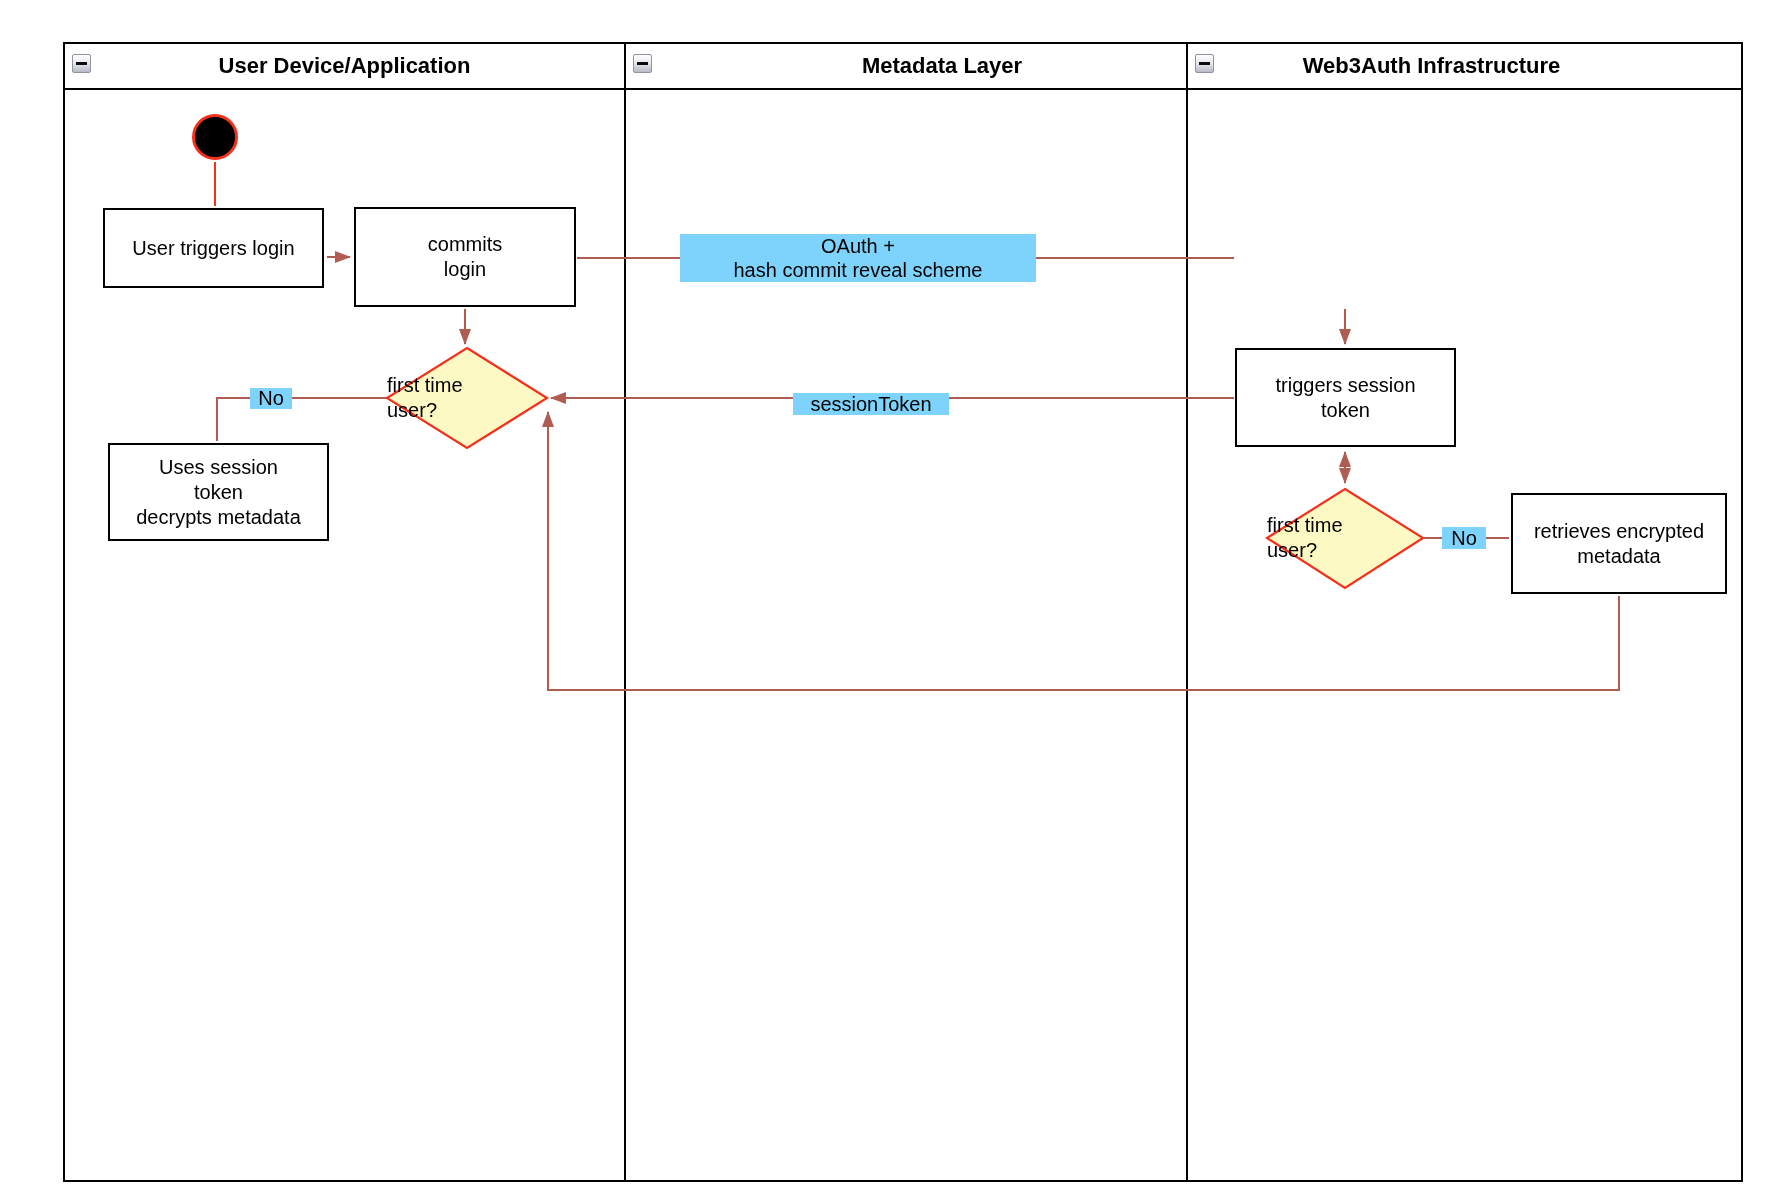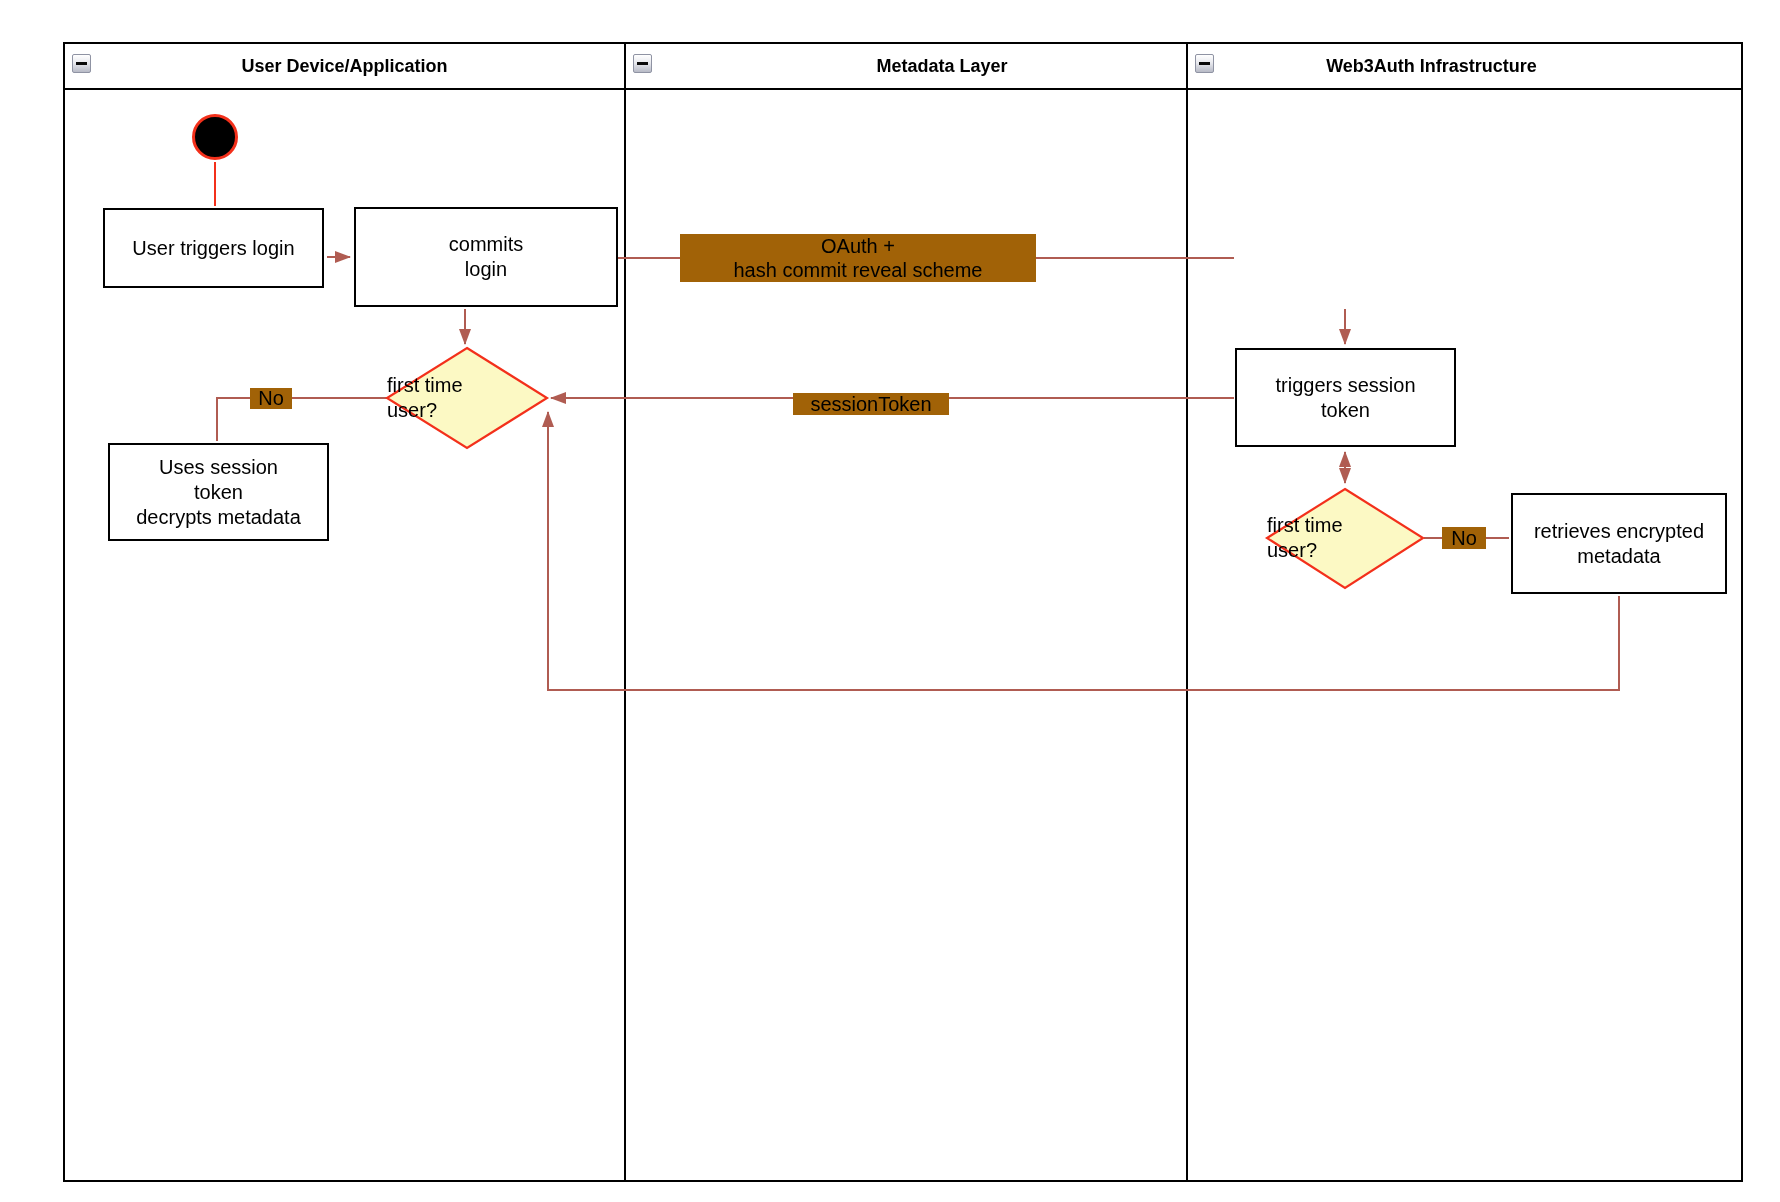--- a/index.html
+++ b/index.html
@@ -9,21 +9,21 @@
   }
   
   .pool{
     position:absolute;left:63px;top:42px;width:1680px;height:1140px;
     border:2px solid #000;box-sizing:border-box;background:#fff;
   }
   .lane-vline{position:absolute;top:0;bottom:0;width:2px;background:#000;}
   .header-sep{position:absolute;left:0;right:0;top:44px;height:2px;background:#000;}
   .lane-header{
     position:absolute;top:0;height:44px;display:flex;align-items:center;justify-content:center;
-    font-size:18px;font-weight:bold;
+    font-size:22px;font-weight:bold;
   }
   .collapse-btn{
     position:absolute;top:10px;width:19px;height:19px;box-sizing:border-box;
     border:1px solid #8f93a3;border-radius:2px;
     background:linear-gradient(180deg,#ffffff 0%,#e9eaef 45%,#b7bac6 100%);
     display:flex;align-items:center;justify-content:center;cursor:pointer;
   }
   .minus-bar{width:11px;height:3px;background:#0a0a0a;}
   
   .box{
@@ -33,21 +33,21 @@
   }
   .start-circle{
     position:absolute;left:192px;top:114px;width:40px;height:40px;border-radius:50%;
     background:#000;border:3px solid #f3301b;box-sizing:content-box;
   }
   .diamond-label{
     position:absolute;text-align:left;font-size:20px;line-height:25px;white-space:pre-line;
   }
   
   .edge-label{
-    position:absolute;background:#a16207;text-align:center;font-size:20px;line-height:24px;
+    position:absolute;background:#7dd3fc;text-align:center;font-size:20px;line-height:24px;
     white-space:pre-line;padding:0 3px;
   }
   .svg-layer{position:absolute;left:0;top:0;width:1780px;height:1202px;}
 </style>
 </head>
 <body>
 
 <div class="canvas">
 
   <div class="pool">
@@ -105,21 +105,21 @@
 
     <polygon points="467,348 547,398 467,448 387,398" fill="#fcf9c4" stroke="#f3301b" stroke-width="2.2"></polygon>
     <polygon points="1345,489 1423,538 1345,588 1267,538" fill="#fcf9c4" stroke="#f3301b" stroke-width="2.2"></polygon>
   </svg>
 
   <div class="start-circle"></div>
 
   <div class="box" style="left:103px;top:208px;width:221px;height:80px;">
     <span>User triggers login</span>
   </div>
-  <div class="box" style="left:354px;top:207px;width:264px;height:100px;">
+  <div class="box" style="left:354px;top:207px;width:222px;height:100px;">
     <span>commits
 login</span>
   </div>
   <div class="box" style="left:108px;top:443px;width:221px;height:98px;">
     <span>Uses session
 token
 decrypts metadata</span>
   </div>
   <div class="box" style="left:1235px;top:348px;width:221px;height:99px;">
     <span>triggers session

